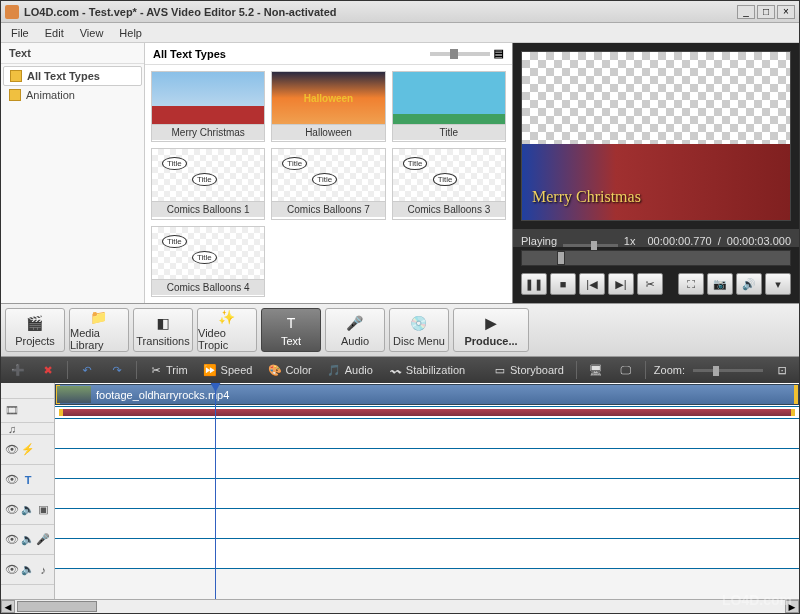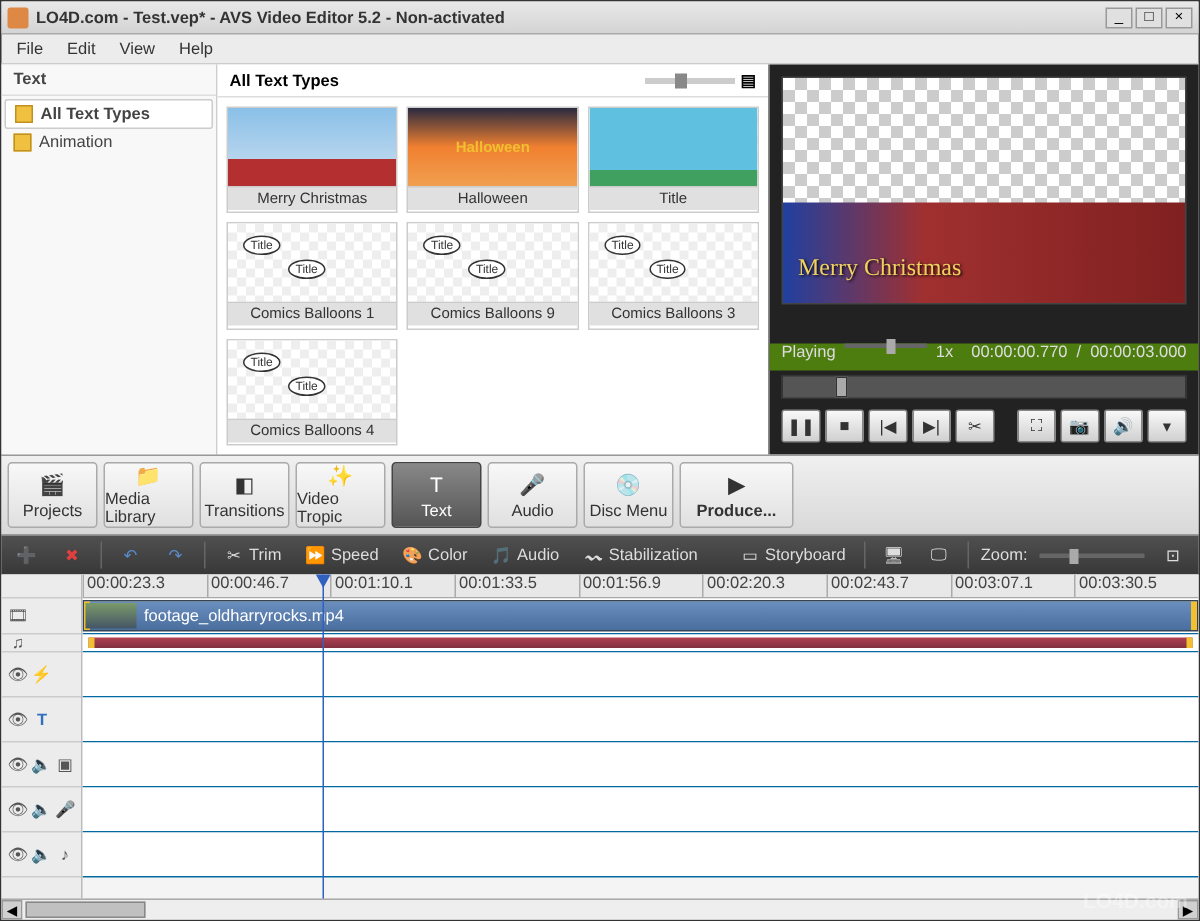--- a/index.html
+++ b/index.html
@@ -33,21 +33,21 @@
 .mc1 .decor { background: linear-gradient(to top, #b43030 35%, transparent 35%), linear-gradient(#8ac0e8,#cde0f0); }
 .mc2 .decor { background: linear-gradient(to top, #b43030 20%, transparent 20%); }
 .mc3 .decor { background: linear-gradient(to top, #c03030 30%, transparent 30%); }
 .halloween .decor { background: linear-gradient(#2a2a40,#f08030 50%,#f0a050); }
 .tropic .decor { background: linear-gradient(to top, #40a060 20%, #60c0e0 20%); }
 .balloon { position: absolute; background: #fff; border: 1px solid #333; border-radius: 50%; padding: 1px 4px; font-size: 8px; }
 .preview-panel { width: 286px; background: #222; display: flex; flex-direction: column; }
 .preview-video { flex: 1; margin: 8px; background: repeating-conic-gradient(#ccc 0 25%,#fff 0 50%) 0 0/16px 16px; position: relative; border: 1px solid #444; }
 .preview-overlay { position: absolute; bottom: 0; left: 0; right: 0; height: 45%; background: linear-gradient(to right, #2040a0 0%, #a03030 35%, #802020 100%); }
 .preview-text { position: absolute; bottom: 14px; left: 10px; color: #f0d060; font-family: cursive; font-size: 16px; text-shadow: 1px 1px 2px #000; }
-.preview-status { display: flex; align-items: flex-start; padding: 0 8px; height: 18px; color: #ddd; font-size: 10px; gap: 6px; background: #4d7c0f; margin-top: 18px; }
+.preview-status { display: flex; align-items: flex-end; padding: 0 8px; height: 18px; color: #ddd; font-size: 10px; gap: 6px; background: #404040; }
 .preview-status .spacer { flex: 1; }
 .speed-slider { width: 60px; height: 3px; background: #666; position: relative; }
 .speed-thumb { position: absolute; width: 6px; height: 10px; background: #aaa; top: -3px; left: 28px; }
 .preview-seek { height: 16px; background: #555; margin: 3px 8px; position: relative; border: 1px solid #333; }
 .preview-seek .pos { position: absolute; width: 8px; height: 14px; background: #aaa; top: 0; left: 35px; border: 1px solid #333; }
 .preview-controls { display: flex; padding: 4px 8px 8px; gap: 3px; align-items: center; }
 .pc-btn { width: 26px; height: 22px; background: linear-gradient(#f8f8f8,#d0d0d0); border: 1px solid #888; display: flex; align-items: center; justify-content: center; cursor: pointer; color: #333; font-size: 11px; border-radius: 2px; }
 .toolbar { height: 54px; background: linear-gradient(#f0f0f0,#d8d8d8); border-top: 1px solid #999; border-bottom: 1px solid #999; display: flex; padding: 4px; gap: 4px; }
 .tool-btn { width: 60px; background: linear-gradient(#f8f8f8,#e0e0e0); border: 1px solid #aaa; border-radius: 3px; display: flex; flex-direction: column; align-items: center; justify-content: center; gap: 2px; cursor: pointer; color: #333; }
 .tool-btn.active { background: linear-gradient(#888,#555); color: #fff; border-color: #444; }
@@ -155,21 +155,21 @@
               <span class="balloon" style="top:24px;left:40px">Title</span>
             </div>
             <div class="thumb-label">Comics Balloons 1</div>
           </div>
           <div class="thumb-card cb">
             <div class="thumb-preview cb">
               <div class="decor"></div>
               <span class="balloon" style="top:8px;left:10px">Title</span>
               <span class="balloon" style="top:24px;left:40px">Title</span>
             </div>
-            <div class="thumb-label">Comics Balloons 9</div>
+            <div class="thumb-label">Comics Balloons 7</div>
           </div>
           <div class="thumb-card cb">
             <div class="thumb-preview cb">
               <div class="decor"></div>
               <span class="balloon" style="top:8px;left:10px">Title</span>
               <span class="balloon" style="top:24px;left:40px">Title</span>
             </div>
             <div class="thumb-label">Comics Balloons 3</div>
           </div>
           <div class="thumb-card cb">
@@ -336,31 +336,20 @@
           <span class="th-icon">🔈</span>
           <span class="th-icon">🎤</span>
         </div>
       <div class="track-header">
           <span class="th-icon">👁</span>
           <span class="th-icon">🔈</span>
           <span class="th-icon">♪</span>
         </div>
     </div>
     <div class="timeline-body">
-      <div class="ruler" id="ruler">
-          <div class="ruler-tick">00:00:23.3</div>
-          <div class="ruler-tick">00:00:46.7</div>
-          <div class="ruler-tick">00:01:10.1</div>
-          <div class="ruler-tick">00:01:33.5</div>
-          <div class="ruler-tick">00:01:56.9</div>
-          <div class="ruler-tick">00:02:20.3</div>
-          <div class="ruler-tick">00:02:43.7</div>
-          <div class="ruler-tick">00:03:07.1</div>
-          <div class="ruler-tick">00:03:30.5</div>
-        </div>
       <div class="track video">
         <div class="clip">
           <div class="clip-edge left"></div>
           <div class="clipthumb"></div>
           <span>footage_oldharryrocks.mp4</span>
           <div class="clip-edge right"></div>
         </div>
       </div>
       <div class="track" style="height:12px">
         <div class="audio-wave">

